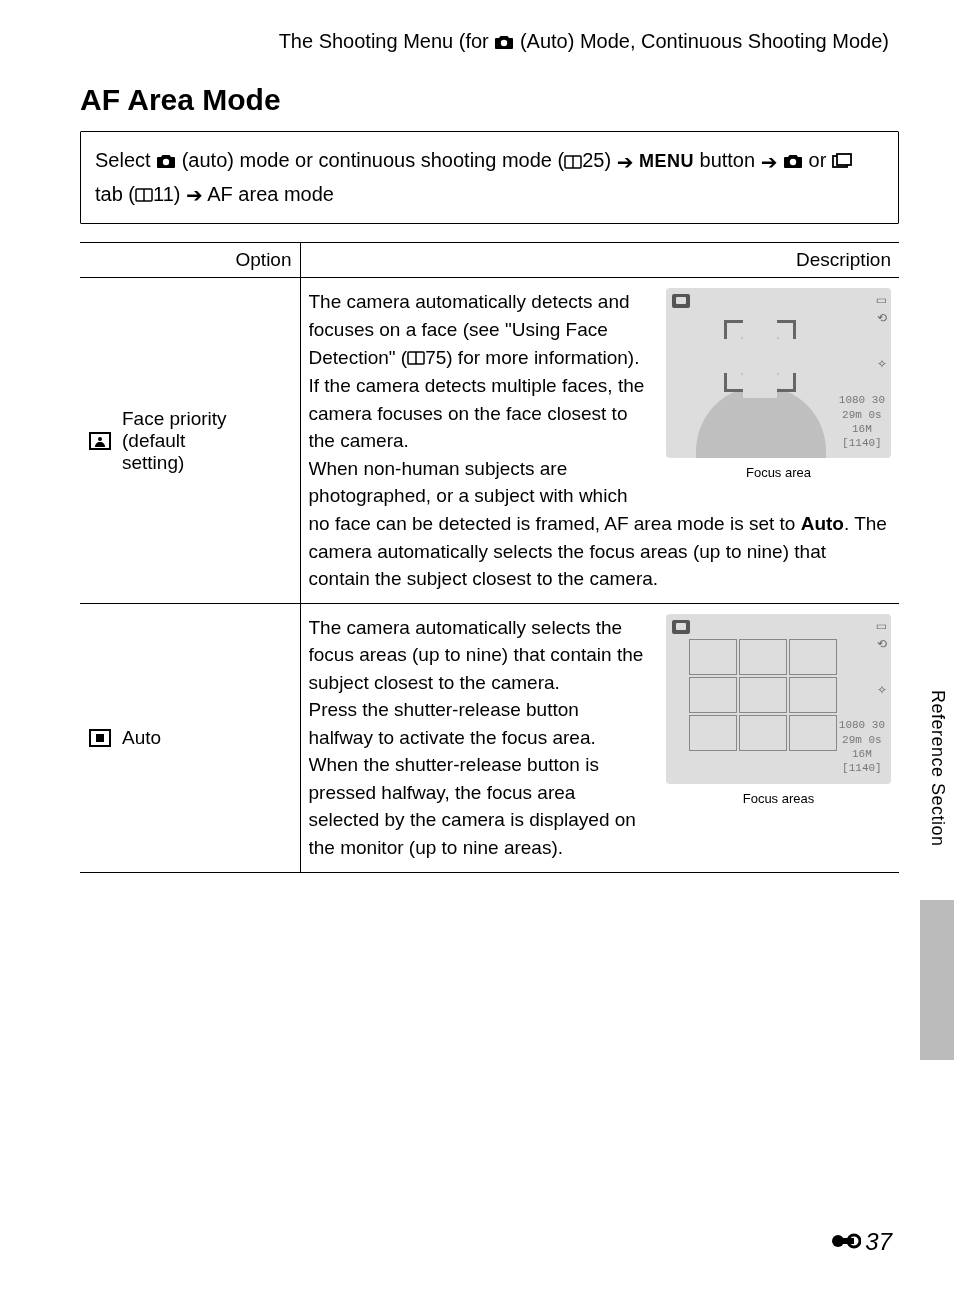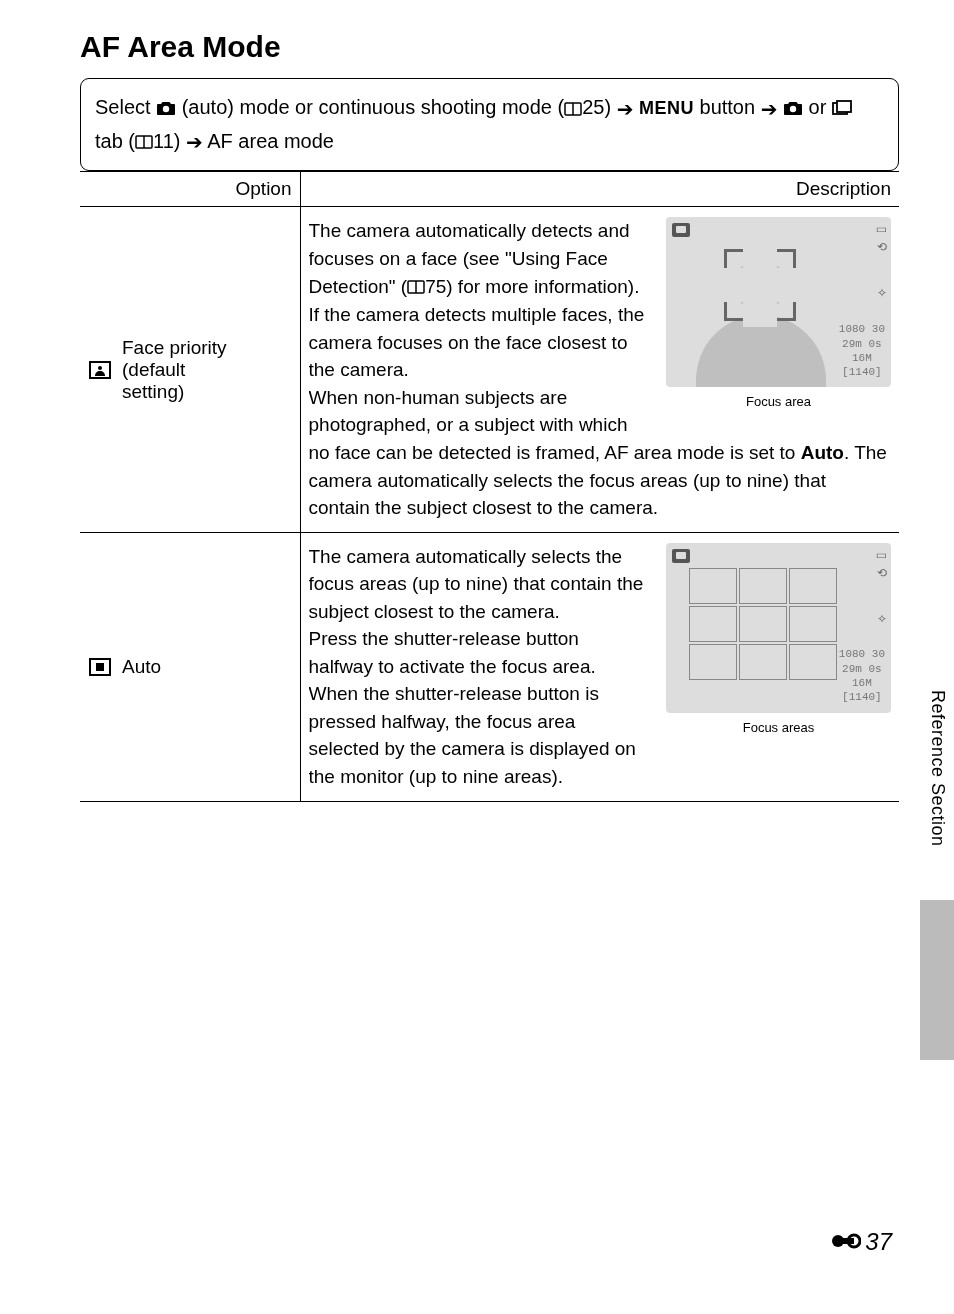--- a/index.html
+++ b/index.html
@@ -22,24 +22,25 @@
     padding-right: 10px;
   }
   .header-line .inline-icon { vertical-align: -2px; }
   h1.section-title {
     font-size: 30px;
     font-weight: 700;
     margin-bottom: 14px;
   }
   .nav-box {
     border: 1px solid #000;
-    border-radius: 9px;
+    border-radius: 1px;
     padding: 12px 14px;
     font-size: 20px;
     line-height: 1.6;
+    margin-bottom: 18px;
   }
   .intro {
     font-size: 20px;
     margin-bottom: 12px;
     line-height: 1.5;
   }
   table.modes {
     width: 100%;
     border-collapse: collapse;
     font-size: 19px;
@@ -180,20 +181,26 @@
     align-items: flex-end;
     gap: 4px;
   }
   .menu-label { font-family: Arial, sans-serif; font-weight: 600; letter-spacing: 0.5px; font-size: 18px;}
 </style>
 </head>
 <body>
 
 <div class="page">
 
+  <div class="header-line">
+    <span>The Shooting Menu (for </span><span class="inline-icon"><svg width="20" height="16" viewBox="0 0 20 16">
+          <path d="M2 4h3l1.5-2h7L15 4h3a1 1 0 011 1v9a1 1 0 01-1 1H2a1 1 0 01-1-1V5a1 1 0 011-1z" fill="#000"></path>
+          <circle cx="10" cy="9" r="3.2" fill="#fff"></circle>
+        </svg></span><span> (Auto) Mode, Continuous Shooting Mode)</span>
+  </div>
 
   <h1 class="section-title">AF Area Mode</h1>
 
   <div class="nav-box">
     <span>Select </span><span class="inline-icon"><svg width="20" height="16" viewBox="0 0 20 16">
           <path d="M2 4h3l1.5-2h7L15 4h3a1 1 0 011 1v9a1 1 0 01-1 1H2a1 1 0 01-1-1V5a1 1 0 011-1z" fill="#000"></path>
           <circle cx="10" cy="9" r="3.2" fill="#fff"></circle>
         </svg></span><span> (auto) mode or continuous shooting mode (</span><span class="inline-icon"><svg width="18" height="14" viewBox="0 0 18 14">
           <rect x="1" y="1" width="16" height="12" rx="1" fill="none" stroke="#000" stroke-width="1.5"></rect>
           <line x1="9" y1="1" x2="9" y2="13" stroke="#000" stroke-width="1.5"></line>

